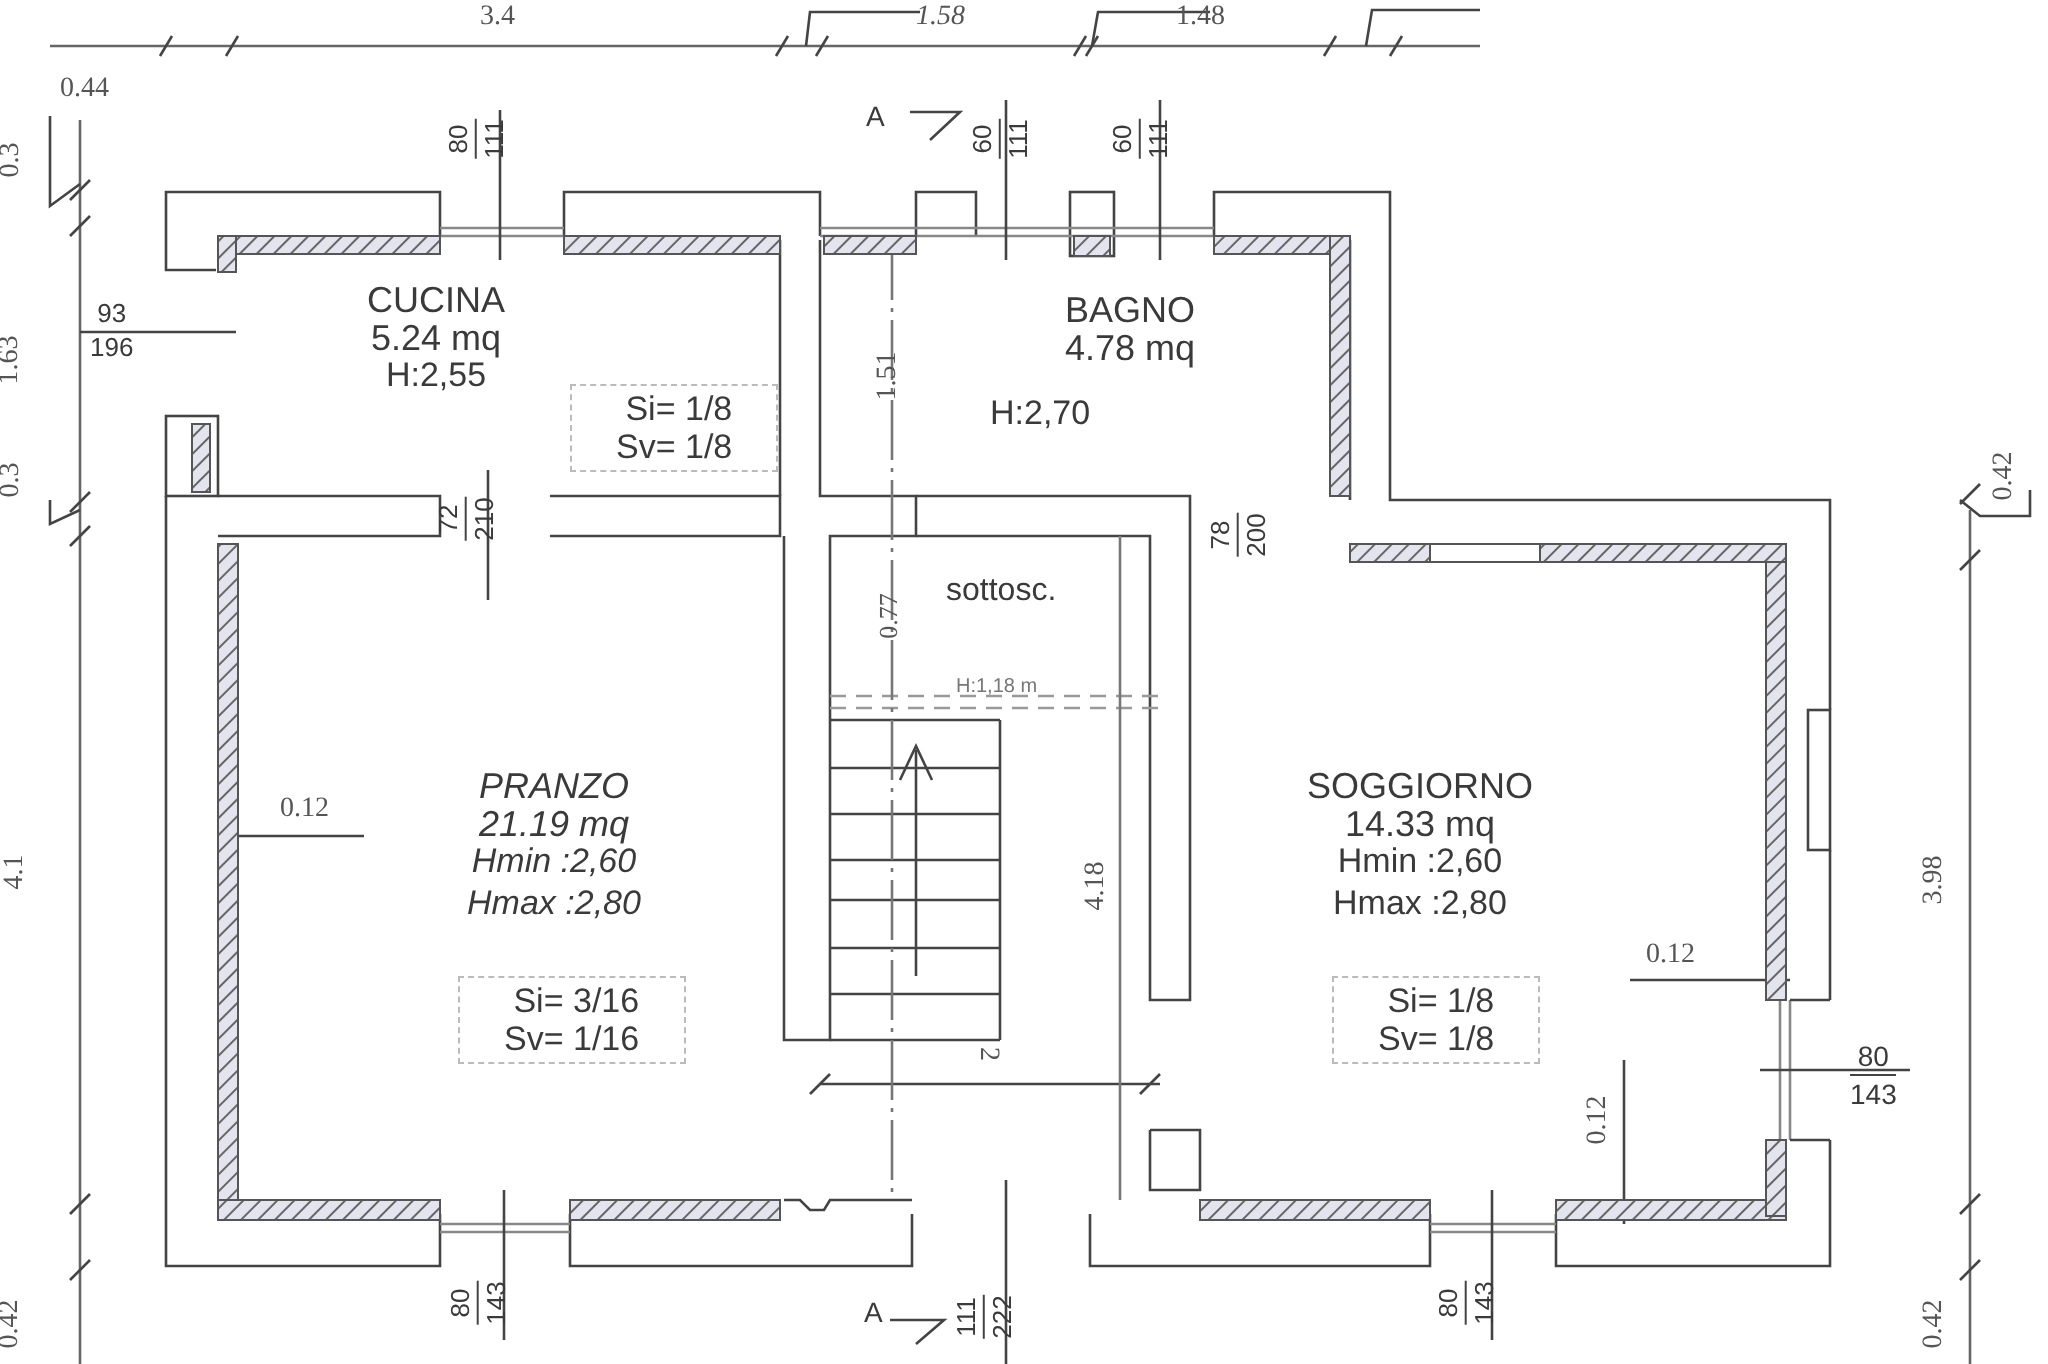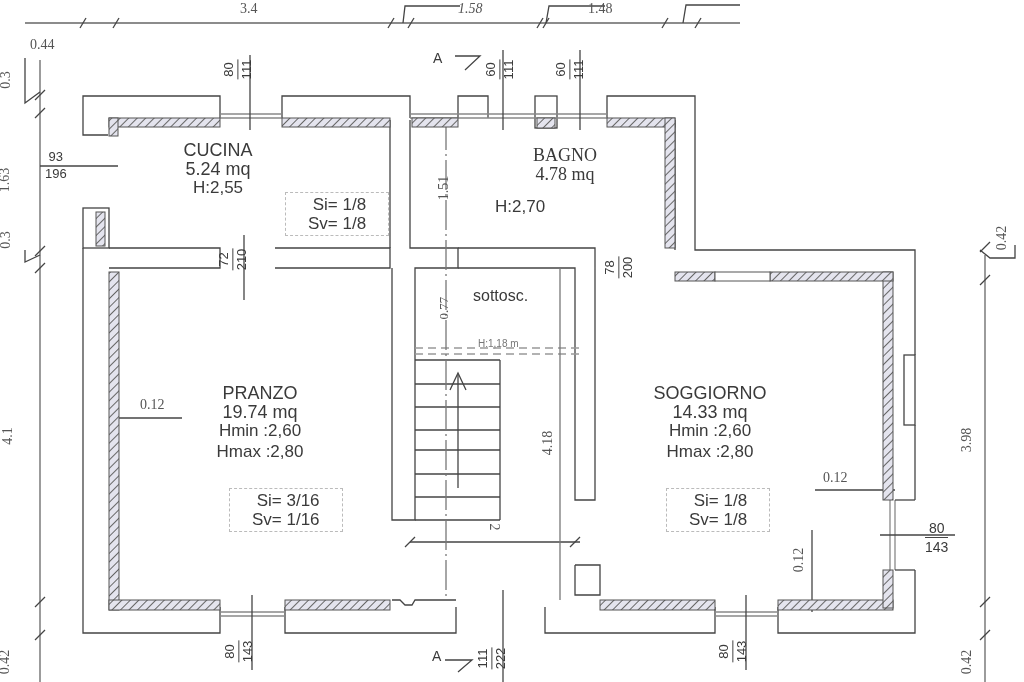--- a/index.html
+++ b/index.html
@@ -216,36 +216,36 @@
 <div class="lbl room" style="left:168px;top:141px;width:100px;">
   <div class="name">CUCINA</div>
   <div class="area">5.24 mq</div>
   <div class="h">H:2,55</div>
 </div>
 <div class="lbl ratio" style="left:285px;top:192px;">
   <div>Si= 1/8</div>
     <div>Sv= 1/8</div>
 </div>
 
-<div class="lbl room" style="left:515px;top:146px;width:100px;font-family:Liberation Serif, serif;">
+<div class="lbl room" style="left:515px;top:146px;width:100px;">
   <div class="name">BAGNO</div>
   <div class="area">4.78 mq</div>
 </div>
 <div class="lbl" style="left:495px;top:197px;font-size:17px;">H:2,70</div>
 <div class="lbl dim vert" style="left:432px;top:180px;">1.51</div>
 
 <div class="lbl" style="left:473px;top:287px;font-size:16px;">sottosc.</div>
 <div class="lbl" style="left:478px;top:338px;font-size:10px;color:#777;">H:1,18 m</div>
 <div class="lbl dim vert" style="left:433px;top:300px;font-size:13px;">0.77</div>
 <div class="lbl dim vert" style="left:536px;top:435px;">4.18</div>
 <div class="lbl dim" style="left:490px;top:519px;transform:rotate(90deg);">2</div>
 
-<div class="lbl room" style="left:200px;top:384px;width:120px;">
+<div class="lbl room" style="left:217px;top:384px;width:120px;font-style:italic;">
   <div class="name">PRANZO</div>
-  <div class="area">19.74 mq</div>
+  <div class="area">21.19 mq</div>
   <div class="h">Hmin :2,60</div>
   <div class="h" style="margin-top:3px;">Hmax :2,80</div>
 </div>
 <div class="lbl ratio" style="left:229px;top:488px;">
   <div>Si= 3/16</div>
     <div>Sv= 1/16</div>
 </div>
 <div class="lbl dim" style="left:140px;top:397px;">0.12</div>
 
 <div class="lbl room" style="left:640px;top:384px;width:140px;">

